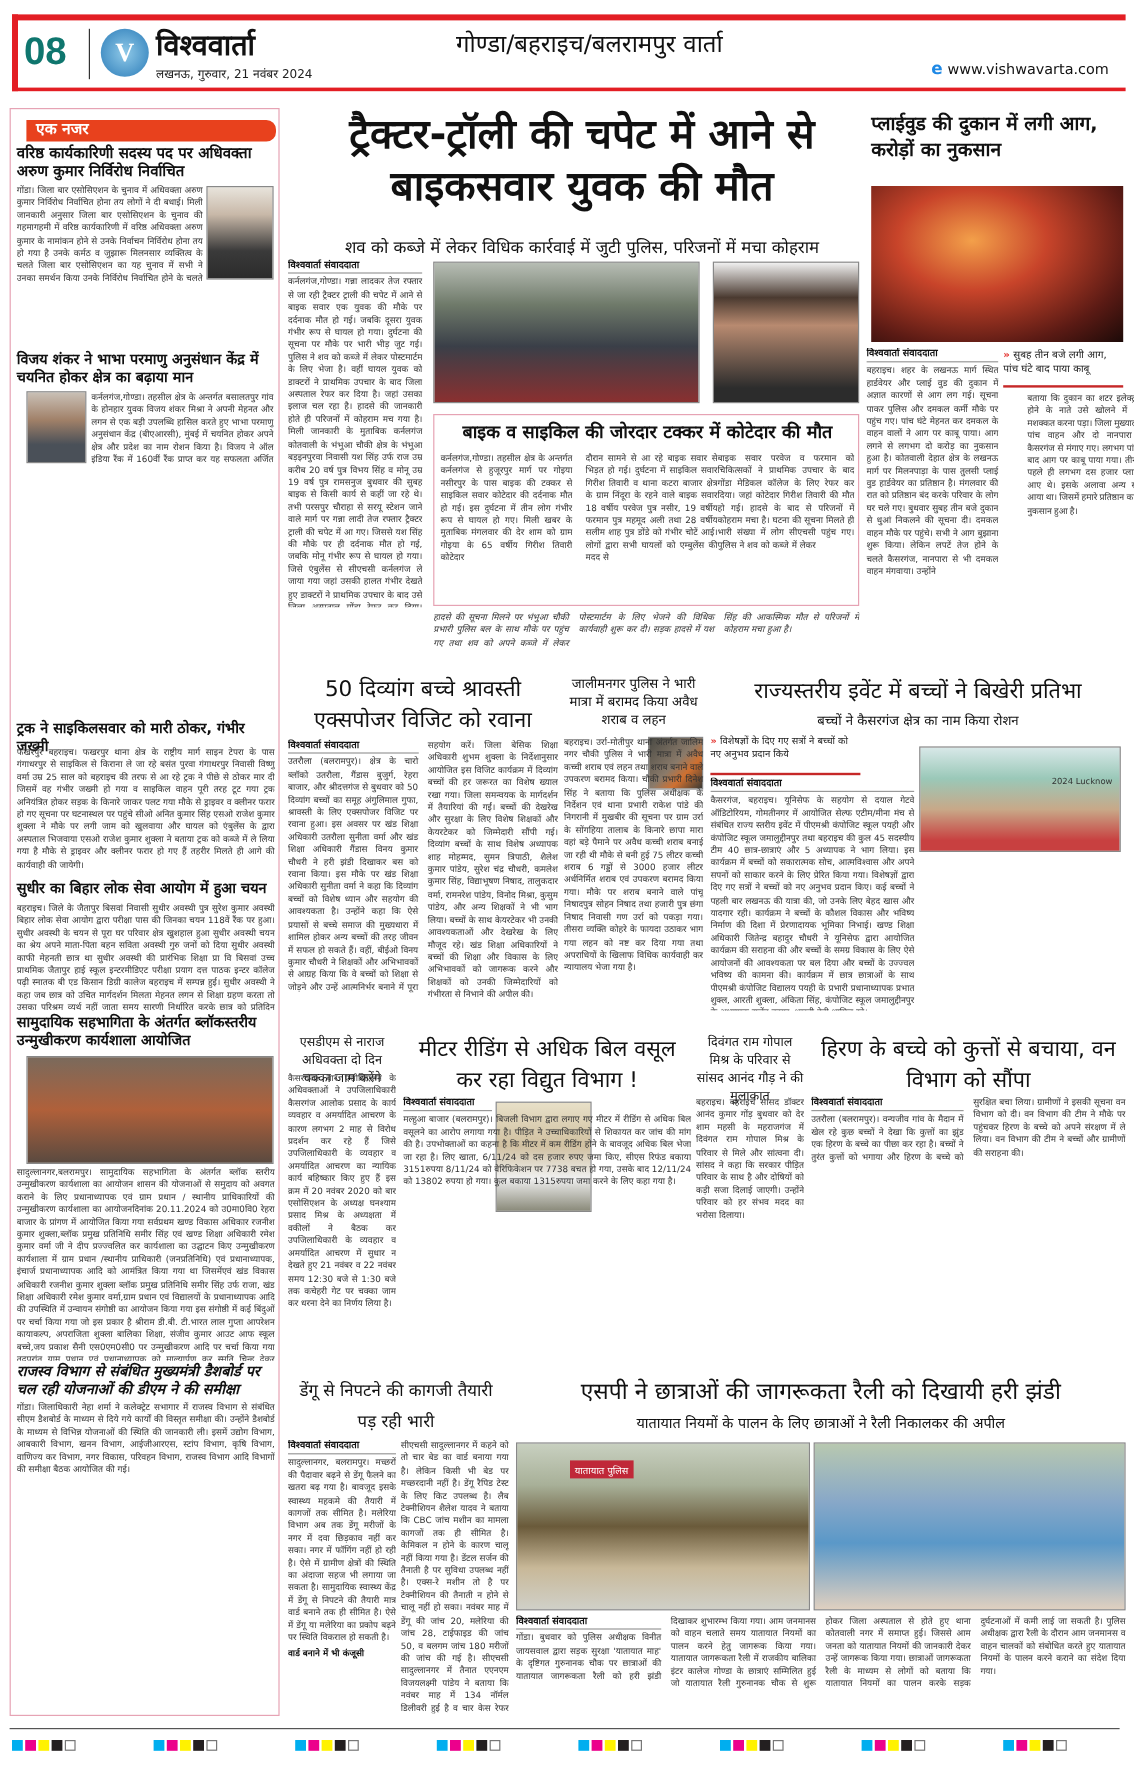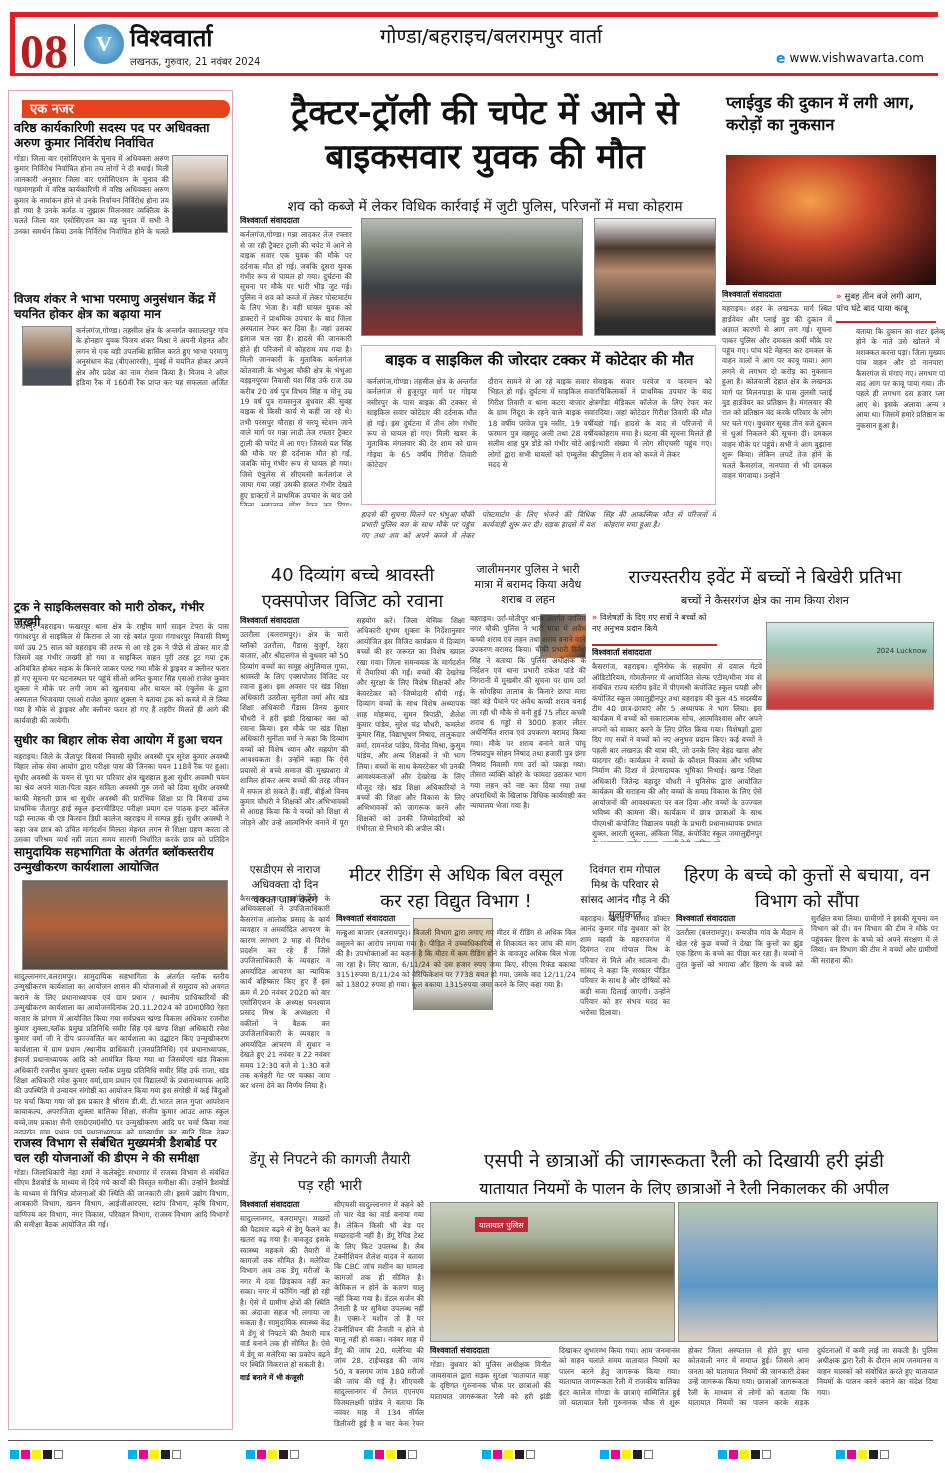--- a/index.html
+++ b/index.html
@@ -1,19 +1,19 @@
 <!DOCTYPE html>
 <html><head>
 <meta charset="utf-8">
 <style>
 *{box-sizing:border-box;margin:0;padding:0}
 body{width:945px;height:1473px;background:#fff;font-family:"DejaVu Sans",sans-serif;color:#222;position:relative;overflow:hidden}
 .abs{position:absolute}
 .masthead{left:10px;top:12px;width:928px;height:64px;border-top:5px solid #e31e24;border-left:5px solid #e31e24;border-bottom:3px solid #e31e24}
-.pageno{left:20px;top:24px;font-family:Liberation Serif, serif;font-size:48px;font-weight:bold;color:#b91c1c}
+.pageno{left:20px;top:24px;font-family:Liberation Sans, sans-serif;font-size:32px;font-weight:bold;color:#0f766e}
 .mh-sep{left:74px;top:24px;width:1px;height:42px;background:#333}
 .logo{left:84px;top:24px;width:40px;height:40px;border-radius:50%;background:radial-gradient(circle,#8fc9e8,#2a7bb8);display:flex;align-items:center;justify-content:center;color:#fff;font-weight:bold;font-size:22px;font-family:"Liberation Serif",serif}
 .brand{left:130px;top:20px;font-size:24px;font-weight:bold;color:#111}
 .dateline{left:130px;top:54px;font-size:10px;color:#222}
 .section-title{left:380px;top:22px;font-size:20px;color:#111}
 .web{left:776px;top:50px;font-size:12px;color:#111;display:flex;align-items:center;gap:4px}
 .ie{color:#1e88e5;font-weight:bold;font-size:14px}
 .col{position:absolute;font-size:7.3px;line-height:10.4px;color:#333;text-align:justify;overflow:hidden}
 .lbox{left:8px;top:90px;width:225px;height:1340px;border:1px solid #e6a3b4}
 .ek{left:22px;top:100px;width:208px;height:18px;background:#e8411d;border-radius:0 8px 8px 0;color:#fff;font-weight:bold;font-size:13px;padding-left:8px;line-height:18px}
@@ -57,21 +57,21 @@
 <div class="h-small" style="left:14px;top:600px;width:215px;">ट्रक ने साइकिलसवार को मारी ठोकर, गंभीर जख्मी</div>
 <div class="col" style="left:14px;top:622px;width:215px;height:110px;">फखरपुर बहराइच। फखरपुर थाना क्षेत्र के राष्ट्रीय मार्ग साइन टेपरा के पास गंगाधरपुर से साइकिल से किराना ले जा रहे बसंत पुरवा गंगाधरपुर निवासी विष्णु वर्मा उम्र 25 साल को बहराइच की तरफ से आ रहे ट्रक ने पीछे से ठोकर मार दी जिसमें वह गंभीर जख्मी हो गया व साइकिल वाहन पूरी तरह टूट गया ट्रक अनियंत्रित होकर सड़क के किनारे जाकर पलट गया मौके से ड्राइवर व क्लीनर फरार हो गए सूचना पर घटनास्थल पर पहुंचे सीओ अनित कुमार सिंह एसओ राजेश कुमार शुक्ला ने मौके पर लगी जाम को खुलवाया और घायल को एंबुलेंस के द्वारा अस्पताल भिजवाया एसओ राजेश कुमार शुक्ला ने बताया ट्रक को कब्जे में ले लिया गया है मौके से ड्राइवर और क्लीनर फरार हो गए हैं तहरीर मिलते ही आगे की कार्यवाही की जायेगी।</div>
 
 <div class="h-small" style="left:14px;top:733px;width:215px;">सुधीर का बिहार लोक सेवा आयोग में हुआ चयन</div>
 <div class="col" style="left:14px;top:752px;width:215px;height:90px;">बहराइच। जिले के जैतापुर बिसवां निवासी सुधीर अवस्थी पुत्र सुरेश कुमार अवस्थी बिहार लोक सेवा आयोग द्वारा परीक्षा पास की जिनका चयन 118वें रैंक पर हुआ। सुधीर अवस्थी के चयन से पूरा घर परिवार क्षेत्र खुशहाल हुआ सुधीर अवस्थी चयन का श्रेय अपने माता-पिता बहन सविता अवस्थी गुरु जनों को दिया सुधीर अवस्थी काफी मेहनती छात्र था सुधीर अवस्थी की प्रारंभिक शिक्षा प्रा वि बिसवां उच्च प्राथमिक जैतापुर हाई स्कूल इन्टरमीडिएट परीक्षा प्रयाग दत्त पाठक इन्टर कॉलेज पढ़ी स्नातक बी एड किसान डिग्री कालेज बहराइच में सम्पन्न हुई। सुधीर अवस्थी ने कहा जब छात्र को उचित मार्गदर्शन मिलता मेहनत लगन से शिक्षा ग्रहण करता तो उसका परिश्रम व्यर्थ नहीं जाता समय सारणी निर्धारित करके छात्र को प्रतिदिन अध्ययन करना चाहिए।</div>
 
 <div class="h-small" style="left:14px;top:845px;width:215px;">सामुदायिक सहभागिता के अंतर्गत ब्लॉकस्तरीय उन्मुखीकरण कार्यशाला आयोजित</div>
 <div class="photo" style="left:22px;top:880px;width:206px;height:90px;background:linear-gradient(180deg,#7a6a5c,#b0603a 50%,#5a4a40);"></div>
 <div class="col" style="left:14px;top:972px;width:215px;height:162px;">सादुल्लानगर,बलरामपुर। सामुदायिक सहभागिता के अंतर्गत ब्लॉक स्तरीय उन्मुखीकरण कार्यशाला का आयोजन शासन की योजनाओं से समुदाय को अवगत कराने के लिए प्रधानाध्यापक एवं ग्राम प्रधान / स्थानीय प्राधिकारियों की उन्मुखीकरण कार्यशाला का आयोजनदिनांक 20.11.2024 को उ0मा0वि0 रेहरा बाजार के प्रांगण में आयोजित किया गया सर्वप्रथम खण्ड विकास अधिकार रजनीश कुमार शुक्ला,ब्लॉक प्रमुख प्रतिनिधि समीर सिंह एवं खण्ड शिक्षा अधिकारी रमेश कुमार वर्मा जी ने दीप प्रज्ज्वलित कर कार्यशाला का उद्घाटन किए उन्मुखीकरण कार्यशाला में ग्राम प्रधान /स्थानीय प्राधिकारी (जनप्रतिनिधि) एवं प्रधानाध्यापक, इंचार्ज प्रधानाध्यापक आदि को आमंत्रित किया गया था जिसमेंएवं खंड विकास अधिकारी रजनीश कुमार शुक्ला ब्लॉक प्रमुख प्रतिनिधि समीर सिंह उर्फ राजा, खंड शिक्षा अधिकारी रमेश कुमार वर्मा,ग्राम प्रधान एवं विद्यालयों के प्रधानाध्यापक आदि की उपस्थिति में उन्वायन संगोष्ठी का आयोजन किया गया इस संगोष्ठी में कई बिंदुओं पर चर्चा किया गया जो इस प्रकार है श्रीराम डी.बी. टी.भारत लाल गुप्ता आपरेशन कायाकल्प, अपराजिता शुक्ला बालिका शिक्षा, संजीव कुमार आउट आफ स्कूल बच्चे,जय प्रकाश सैनी एस0एम0सी0 पर उन्मुखीकरण आदि पर चर्चा किया गया तदुपरांत ग्राम प्रधान एवं प्रधानाध्यापक को माल्यार्पण कर स्मृति चिन्ह देकर सम्मानित किया गया इस अवसर पर उपस्थित सदस्य कमाल अहमद राजेंद्र वर्मा अरविंद कुमार गुप्ता चंद्र धर पाठक वंशराज प्रधानाध्यापक राज्य अध्यापक</div>
 
-<div class="h-small" style="left:14px;top:1136px;width:215px;">राजस्व विभाग से संबंधित मुख्यमंत्री डैशबोर्ड पर चल रही योजनाओं की डीएम ने की समीक्षा</div>
+<div class="h-small" style="left:14px;top:1136px;width:215px;font-style:italic;">राजस्व विभाग से संबंधित मुख्यमंत्री डैशबोर्ड पर चल रही योजनाओं की डीएम ने की समीक्षा</div>
 <div class="col" style="left:14px;top:1168px;width:215px;height:258px;">गोंडा। जिलाधिकारी नेहा शर्मा ने कलेक्ट्रेट सभागार में राजस्व विभाग से संबंधित सीएम डैशबोर्ड के माध्यम से दिये गये कार्यों की विस्तृत समीक्षा की। उन्होंने डैशबोर्ड के माध्यम से विभिन्न योजनाओं की स्थिति की जानकारी ली। इसमें उद्योग विभाग, आबकारी विभाग, खनन विभाग, आईजीआरएस, स्टांप विभाग, कृषि विभाग, वाणिज्य कर विभाग, नगर विकास, परिवहन विभाग, राजस्व विभाग आदि विभागों की समीक्षा बैठक आयोजित की गई।</div>
 
 <div class="abs main-head">ट्रैक्टर-ट्रॉली की चपेट में आने से बाइकसवार युवक की मौत</div>
 <div class="abs main-sub">शव को कब्जे में लेकर विधिक कार्रवाई में जुटी पुलिस, परिजनों में मचा कोहराम</div>
 <div class="col" style="left:240px;top:216px;width:112px;height:290px;"><div class="byline">विश्ववार्ता संवाददाता</div><span>कर्नलगंज,गोण्डा। गन्ना लादकर तेज रफ्तार से जा रही ट्रैक्टर ट्राली की चपेट में आने से बाइक सवार एक युवक की मौके पर दर्दनाक मौत हो गई। जबकि दूसरा युवक गंभीर रूप से घायल हो गया। दुर्घटना की सूचना पर मौके पर भारी भीड़ जुट गई। पुलिस ने शव को कब्जे में लेकर पोस्टमार्टम के लिए भेजा है। वहीं घायल युवक को डाक्टरों ने प्राथमिक उपचार के बाद जिला अस्पताल रेफर कर दिया है। जहां उसका इलाज चल रहा है। हादसे की जानकारी होते ही परिजनों में कोहराम मच गया है। मिली जानकारी के मुताबिक कर्नलगंज कोतवाली के भंभुआ चौकी क्षेत्र के भंभुआ बड़इनपुरवा निवासी यश सिंह उर्फ राज उम्र करीब 20 वर्ष पुत्र विभय सिंह व मोनू उम्र 19 वर्ष पुत्र रामसनुज बुधवार की सुबह बाइक से किसी कार्य से कहीं जा रहे थे। तभी परसपुर चौराहा से सरयू स्टेशन जाने वाले मार्ग पर गन्ना लादी तेज रफ्तार ट्रैक्टर ट्राली की चपेट में आ गए। जिससे यश सिंह की मौके पर ही दर्दनाक मौत हो गई, जबकि मोनू गंभीर रूप से घायल हो गया। जिसे एंबुलेंस से सीएचसी कर्नलगंज ले जाया गया जहां उसकी हालत गंभीर देखते हुए डाक्टरों ने प्राथमिक उपचार के बाद उसे जिला अस्पताल गोंडा रेफर कर दिया। दुर्घटना की जानकारी होते ही मौके पर स्थानीय लोगों की भारी भीड़ जुट गई।</span></div>
 <div class="photo" style="left:361px;top:218px;width:222px;height:118px;background:linear-gradient(180deg,#b7bdb4 0,#6f7a6a 30%,#3a3f48 60%,#8a3030 100%);"></div>
 <div class="photo" style="left:594px;top:218px;width:122px;height:118px;background:linear-gradient(180deg,#f0f0f0 0,#4a3a30 25%,#b88a70 45%,#2c2c2c 90%);"></div>
 
 <div class="box" style="left:361px;top:345px;width:355px;height:160px;"></div>
 <div class="h-small" style="left:367px;top:350px;width:345px;font-size:15px;line-height:20px;text-align:center;">बाइक व साइकिल की जोरदार टक्कर में कोटेदार की मौत</div>
@@ -80,21 +80,21 @@
 <div class="col" style="left:598px;top:377px;width:114px;height:124px;">बाइक सवार परवेज व फरमान को चिकित्सकों ने प्राथमिक उपचार के बाद गोंडा मेडिकल कॉलेज के लिए रेफर कर दिया। जहां कोटेदार गिरीश तिवारी की मौत हो गई। हादसे के बाद से परिजनों में कोहराम मचा है। घटना की सूचना मिलते ही भारी संख्या में लोग सीएचसी पहुंच गए। पुलिस ने शव को कब्जे में लेकर</div>
 <div class="col" style="left:361px;top:510px;width:355px;height:44px;column-count:3;column-gap:8px;font-style:italic;">हादसे की सूचना मिलने पर भंभुआ चौकी प्रभारी पुलिस बल के साथ मौके पर पहुंच गए तथा शव को अपने कब्जे में लेकर पोस्टमार्टम के लिए भेजने की विधिक कार्यवाही शुरू कर दी। सड़क हादसे में यश सिंह की आकस्मिक मौत से परिजनों में कोहराम मचा हुआ है।</div>
 
 <div class="h-small" style="left:726px;top:92px;width:212px;font-size:16px;line-height:22px;">प्लाईवुड की दुकान में लगी आग, करोड़ों का नुकसान</div>
 <div class="photo" style="left:726px;top:155px;width:210px;height:130px;background:radial-gradient(ellipse at 40% 35%,#f3a04a 0,#c8442a 35%,#5a1a14 75%,#1c0a08);border:none;"></div>
 <div class="col" style="left:722px;top:290px;width:110px;height:268px;"><div class="byline">विश्ववार्ता संवाददाता</div><span>बहराइच। शहर के लखनऊ मार्ग स्थित हार्डवेयर और प्लाई वुड की दुकान में अज्ञात कारणों से आग लग गई। सूचना पाकर पुलिस और दमकल कर्मी मौके पर पहुंच गए। पांच घंटे मेहनत कर दमकल के वाहन वालों ने आग पर काबू पाया। आग लगने से लगभग दो करोड़ का नुकसान हुआ है। कोतवाली देहात क्षेत्र के लखनऊ मार्ग पर मिलनपाड़ा के पास तुलसी प्लाई वुड हार्डवेयर का प्रतिष्ठान है। मंगलवार की रात को प्रतिष्ठान बंद करके परिवार के लोग घर चले गए। बुधवार सुबह तीन बजे दुकान से धुआं निकलने की सूचना दी। दमकल वाहन मौके पर पहुंचे। सभी ने आग बुझाना शुरू किया। लेकिन लपटें तेज होने के चलते कैसरगंज, नानपारा से भी दमकल वाहन मंगवाया। उन्होंने</span></div>
 <div class="abs" style="left:836px;top:290px;width:100px;font-size:8.5px;line-height:12px;color:#222;"><span class="chev">» </span><span>सुबह तीन बजे लगी आग, पांच घंटे बाद पाया काबू</span></div>
 <div class="redline" style="left:836px;top:321px;width:100px;"></div>
 <div class="col" style="left:856px;top:327px;width:104px;height:230px;font-family:Liberation Serif, serif;">बताया कि दुकान का शटर इलेक्ट्रॉनिक होने के नाते उसे खोलने में काफी मशक्कत करना पड़ा। जिला मुख्यालय के पांच वाहन और दो नानपारा और कैसरगंज से मंगाए गए। लगभग पांच घंटे बाद आग पर काबू पाया गया। तीन दिन पहले ही लगभग दस हजार प्लाई वुड आए थे। इसके अलावा अन्य सामान आया था। जिसमें हमारे प्रतिष्ठान का भारी नुकसान हुआ है।</div>
 
-<div class="h-small" style="left:240px;top:562px;width:225px;font-size:18px;line-height:26px;text-align:center;font-weight:normal;">40 दिव्यांग बच्चे श्रावस्ती एक्सपोजर विजिट को रवाना</div>
+<div class="h-small" style="left:240px;top:562px;width:225px;font-size:18px;line-height:26px;text-align:center;font-weight:normal;">50 दिव्यांग बच्चे श्रावस्ती एक्सपोजर विजिट को रवाना</div>
 <div class="col" style="left:240px;top:616px;width:225px;height:228px;column-count:2;column-gap:8px;"><div class="byline">विश्ववार्ता संवाददाता</div><span>उतरौला (बलरामपुर)। क्षेत्र के चारो ब्लॉको उतरौला, गैंडास बुजुर्ग, रेहरा बाजार, और श्रीदत्तगंज से बुधवार को 50 दिव्यांग बच्चों का समूह अंगुलिमाल गुफा, श्रावस्ती के लिए एक्सपोजर विजिट पर रवाना हुआ। इस अवसर पर खंड शिक्षा अधिकारी उतरौला सुनीता वर्मा और खंड शिक्षा अधिकारी गैंडास विनय कुमार चौधरी ने हरी झंडी दिखाकर बस को रवाना किया। इस मौके पर खंड शिक्षा अधिकारी सुनीता वर्मा ने कहा कि दिव्यांग बच्चों को विशेष ध्यान और सहयोग की आवश्यकता है। उन्होंने कहा कि ऐसे प्रयासों से बच्चे समाज की मुख्यधारा में शामिल होकर अन्य बच्चों की तरह जीवन में सफल हो सकते हैं। वहीं, बीईओ विनय कुमार चौधरी ने शिक्षकों और अभिभावकों से आग्रह किया कि वे बच्चों को शिक्षा से जोड़ने और उन्हें आत्मनिर्भर बनाने में पूरा सहयोग करें। जिला बेसिक शिक्षा अधिकारी शुभम शुक्ला के निर्देशानुसार आयोजित इस विजिट कार्यक्रम में दिव्यांग बच्चों की हर जरूरत का विशेष ख्याल रखा गया। जिला समन्वयक के मार्गदर्शन में तैयारियां की गईं। बच्चों की देखरेख और सुरक्षा के लिए विशेष शिक्षकों और केयरटेकर को जिम्मेदारी सौंपी गई। दिव्यांग बच्चों के साथ विशेष अध्यापक शाह मोहम्मद, सुमन त्रिपाठी, शैलेश कुमार पांडेय, सुरेश चंद्र चौधरी, कमलेश कुमार सिंह, विद्याभूषण निषाद, तालुकदार वर्मा, रामनरेश पांडेय, विनोद मिश्रा, कुसुम पांडेय, और अन्य शिक्षकों ने भी भाग लिया। बच्चों के साथ केयरटेकर भी उनकी आवश्यकताओं और देखरेख के लिए मौजूद रहे। खंड शिक्षा अधिकारियों ने बच्चों की शिक्षा और विकास के लिए अभिभावकों को जागरूक करने और शिक्षकों को उनकी जिम्मेदारियों को गंभीरता से निभाने की अपील की।</span></div>
 
 <div class="h-small" style="left:470px;top:562px;width:116px;font-size:11px;line-height:15px;text-align:center;font-weight:normal;">जालीमनगर पुलिस ने भारी मात्रा में बरामद किया अवैध शराब व लहन</div>
 <div class="photo" style="left:540px;top:614px;width:46px;height:44px;background:linear-gradient(135deg,#4a4a44,#8a7a6a 50%,#d07030 70%,#3a3a34);"></div>
 <div class="col" style="left:470px;top:614px;width:116px;height:230px;">बहराइच। उर्रा-मोतीपुर थाना अंतर्गत जालिम नगर चौकी पुलिस ने भारी मात्रा में अवैध कच्ची शराब एवं लहन तथा शराब बनाने वाले उपकरण बरामद किया। चौकी प्रभारी दिनेश सिंह ने बताया कि पुलिस अधीक्षक के निर्देशन एवं थाना प्रभारी राकेश पांडे की निगरानी में मुखबीर की सूचना पर ग्राम उर्रा के सोंगहिया तालाब के किनारे छापा मारा वहां बड़े पैमाने पर अवैध कच्ची शराब बनाई जा रही थी मौके से बनी हुई 75 लीटर कच्ची शराब 6 गड्डों से 3000 हजार लीटर अर्धनिर्मित शराब एवं उपकरण बरामद किया गया। मौके पर शराब बनाने वाले पांचू निषादपुत्र सोहन निषाद तथा हजारी पुत्र छंगा निषाद निवासी गण उर्रा को पकड़ा गया। तीसरा व्यक्ति कोहरे के फायदा उठाकर भाग गया लहन को नष्ट कर दिया गया तथा अपराधियों के खिलाफ विधिक कार्यवाही कर न्यायालय भेजा गया है।</div>
 
 <div class="h-small" style="left:592px;top:565px;width:346px;font-size:18px;line-height:24px;text-align:center;font-weight:normal;">राज्यस्तरीय इवेंट में बच्चों ने बिखेरी प्रतिभा</div>
 <div class="abs" style="left:592px;top:592px;width:346px;text-align:center;font-size:11px;color:#111;">बच्चों ने कैसरगंज क्षेत्र का नाम किया रोशन</div>
 <div class="abs" style="left:592px;top:612px;width:125px;font-size:8px;line-height:11px;color:#222;"><span class="chev">» </span><span>विशेषज्ञों के दिए गए सत्रों ने बच्चों को नए अनुभव प्रदान किये</span></div>
 <div class="redline" style="left:592px;top:644px;width:125px;"></div>
@@ -114,21 +114,21 @@
 <div class="col" style="left:580px;top:914px;width:90px;height:214px;">बहराइच। बहराइच सांसद डॉक्टर आनंद कुमार गोंड़ बुधवार को देर शाम महसी के महराजगंज में दिवंगत राम गोपाल मिश्र के परिवार से मिले और सांत्वना दी। सांसद ने कहा कि सरकार पीड़ित परिवार के साथ है और दोषियों को कड़ी सजा दिलाई जाएगी। उन्होंने परिवार को हर संभव मदद का भरोसा दिलाया।</div>
 
 <div class="h-small" style="left:676px;top:862px;width:262px;font-size:18px;line-height:26px;text-align:center;font-weight:normal;">हिरण के बच्चे को कुत्तों से बचाया, वन विभाग को सौंपा</div>
 <div class="col" style="left:676px;top:914px;width:262px;height:214px;column-count:2;column-gap:8px;"><div class="byline">विश्ववार्ता संवाददाता</div><span>उतरौला (बलरामपुर)। वन्यजीव गांव के मैदान में खेल रहे कुछ बच्चों ने देखा कि कुत्तों का झुंड एक हिरण के बच्चे का पीछा कर रहा है। बच्चों ने तुरंत कुत्तों को भगाया और हिरण के बच्चे को सुरक्षित बचा लिया। ग्रामीणों ने इसकी सूचना वन विभाग को दी। वन विभाग की टीम ने मौके पर पहुंचकर हिरण के बच्चे को अपने संरक्षण में ले लिया। वन विभाग की टीम ने बच्चों और ग्रामीणों की सराहना की।</span></div>
 
 <div class="h-small" style="left:240px;top:1146px;width:180px;font-size:14px;line-height:26px;text-align:center;font-weight:normal;">डेंगू से निपटने की कागजी तैयारी पड़ रही भारी</div>
 <div class="col" style="left:240px;top:1200px;width:90px;height:228px;"><div class="byline">विश्ववार्ता संवाददाता</div><span>सादुल्लानगर, बलरामपुर। मच्छरों की पैदावार बढ़ने से डेंगू फैलने का खतरा बढ़ गया है। बावजूद इसके स्वास्थ्य महकमे की तैयारी में कागजों तक सीमित है। मलेरिया विभाग अब तक डेंगू मरीजों के नगर में दवा छिड़काव नहीं कर सका। नगर में फॉगिंग नहीं हो रही है। ऐसे में ग्रामीण क्षेत्रों की स्थिति का अंदाजा सहज भी लगाया जा सकता है। सामुदायिक स्वास्थ्य केंद्र में डेंगू से निपटने की तैयारी मात्र वार्ड बनाने तक ही सीमित है। ऐसे में डेंगू या मलेरिया का प्रकोप बढ़ने पर स्थिति विकराल हो सकती है।</span><div style="font-weight:bold;color:#111;margin-top:2px">वार्ड बनाने में भी कंजूसी</div></div>
 <div class="col" style="left:334px;top:1200px;width:90px;height:228px;">सीएचसी सादुल्लानगर में कहने को तो चार बेड का वार्ड बनाया गया है। लेकिन किसी भी बेड पर मच्छरदानी नहीं है। डेंगू रैपिड टेस्ट के लिए किट उपलब्ध है। लैब टेक्नीशियन शैलेश यादव ने बताया कि CBC जांच मशीन का मामला कागजों तक ही सीमित है। केमिकल न होने के कारण चालू नहीं किया गया है। डेंटल सर्जन की तैनाती है पर सुविधा उपलब्ध नहीं है। एक्स-रे मशीन तो है पर टेक्नीशियन की तैनाती न होने से चालू नहीं हो सका। नवंबर माह में डेंगू की जांच 20, मलेरिया की जांच 28, टाईफाइड की जांच 50, व बलगम जांच 180 मरीजों की जांच की गई है। सीएचसी सादुल्लानगर में तैनात एएनएम विजयलक्ष्मी पांडेय ने बताया कि नवंबर माह में 134 नॉर्मल डिलीवरी हुई है व चार केस रेफर किया गया। अस्पताल के सामने सिर्फ शोपीस के लिए टंकी रखी हुई है जिसका टोंटी टूटा हुआ है सिंक की पाइप गायब है। सरकारी अस्पताल की रंगाई पुताई का कार्य दस साल पहले हुआ था। जिसका ध्यान देने वाला कोई नहीं है। अस्पताल के बाउंड्री वाल के किनारे तमाम तरह की झाड़ियां उगी हुई हैं जिसकी साफ सफाई व्यवस्था सिर्फ कागजों तक ही सीमित है।</div>
 
 <div class="h-small" style="left:430px;top:1146px;width:508px;font-size:19px;line-height:28px;text-align:center;font-weight:normal;">एसपी ने छात्राओं की जागरूकता रैली को दिखायी हरी झंडी</div>
-<div class="abs" style="left:430px;top:1177px;width:508px;text-align:center;font-size:16px;color:#111;">यातायात नियमों के पालन के लिए छात्राओं ने रैली निकालकर की अपील</div>
+<div class="abs" style="left:430px;top:1177px;width:508px;text-align:center;font-size:12px;color:#111;">यातायात नियमों के पालन के लिए छात्राओं ने रैली निकालकर की अपील</div>
 <div class="photo" style="left:430px;top:1202px;width:245px;height:140px;background:linear-gradient(180deg,#c8d0c0 0,#a8b098 25%,#6a5a3a 50%,#c8b898 75%,#d0d0c8);">
     <span style="position:absolute;left:44px;top:14px;background:#c02838;color:#fff;font-size:8px;padding:2px 4px">यातायात पुलिस</span>
   </div>
 <div class="photo" style="left:678px;top:1202px;width:260px;height:140px;background:linear-gradient(180deg,#b8c8b0 0,#88a8c8 35%,#5a98c8 60%,#e0d0c0);"></div>
 <div class="col" style="left:430px;top:1346px;width:508px;height:82px;column-count:4;column-gap:8px;"><div class="byline">विश्ववार्ता संवाददाता</div><span>गोंडा। बुधवार को पुलिस अधीक्षक विनीत जायसवाल द्वारा सड़क सुरक्षा 'यातायात माह' के दृष्टिगत गुरुनानक चौक पर छात्राओं की यातायात जागरूकता रैली को हरी झंडी दिखाकर शुभारम्भ किया गया। आम जनमानस को वाहन चलाते समय यातायात नियमों का पालन करने हेतु जागरूक किया गया। यातायात जागरूकता रैली में राजकीय बालिका इंटर कालेज गोण्डा के छात्राएं सम्मिलित हुई जो यातायात रैली गुरुनानक चौक से शुरू होकर जिला अस्पताल से होते हुए थाना कोतवाली नगर में समाप्त हुई। जिससे आम जनता को यातायात नियमों की जानकारी देकर उन्हें जागरूक किया गया। छात्राओं जागरूकता रैली के माध्यम से लोगों को बताया कि यातायात नियमों का पालन करके सड़क दुर्घटनाओं में कमी लाई जा सकती है। पुलिस अधीक्षक द्वारा रैली के दौरान आम जनमानस व वाहन चालकों को संबोधित करते हुए यातायात नियमों के पालन करने कराने का संदेश दिया गया।</span></div>
 
 <div class="abs hrule"></div>
 <div id="reg-holder">
     <div class="reg" style="left: 10px;">
       <span style="background: rgb(0, 174, 239);"></span>

